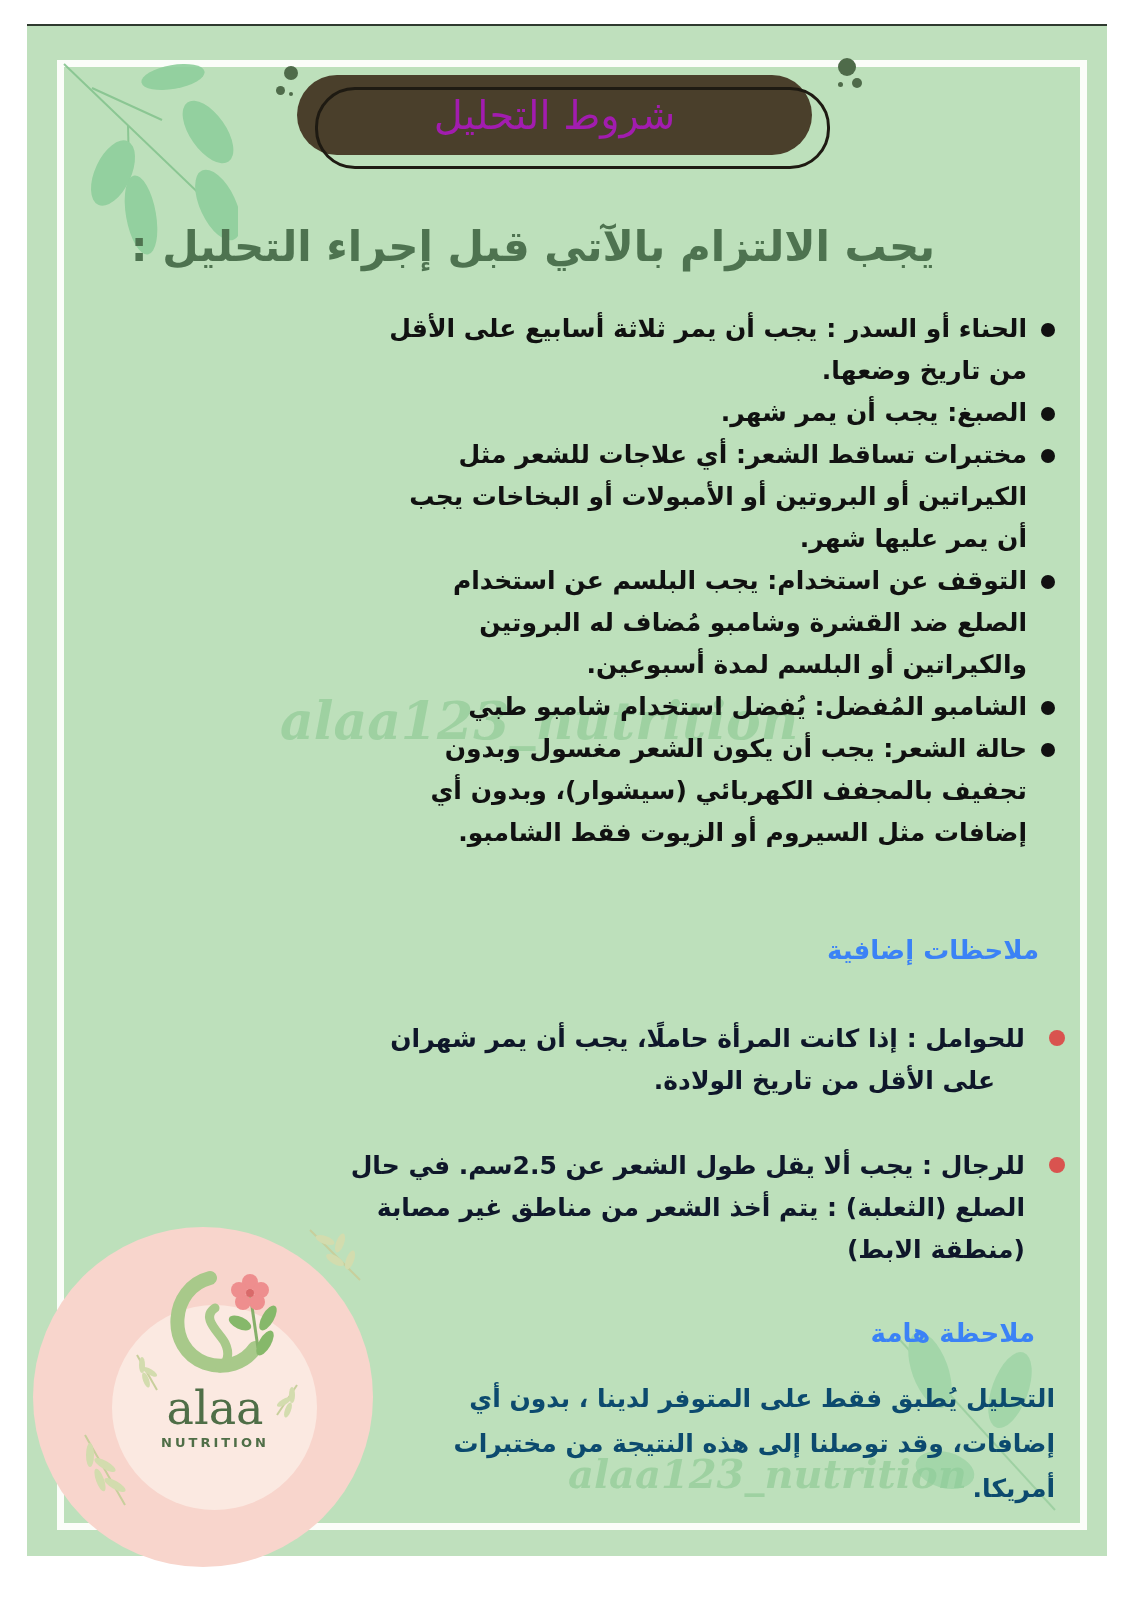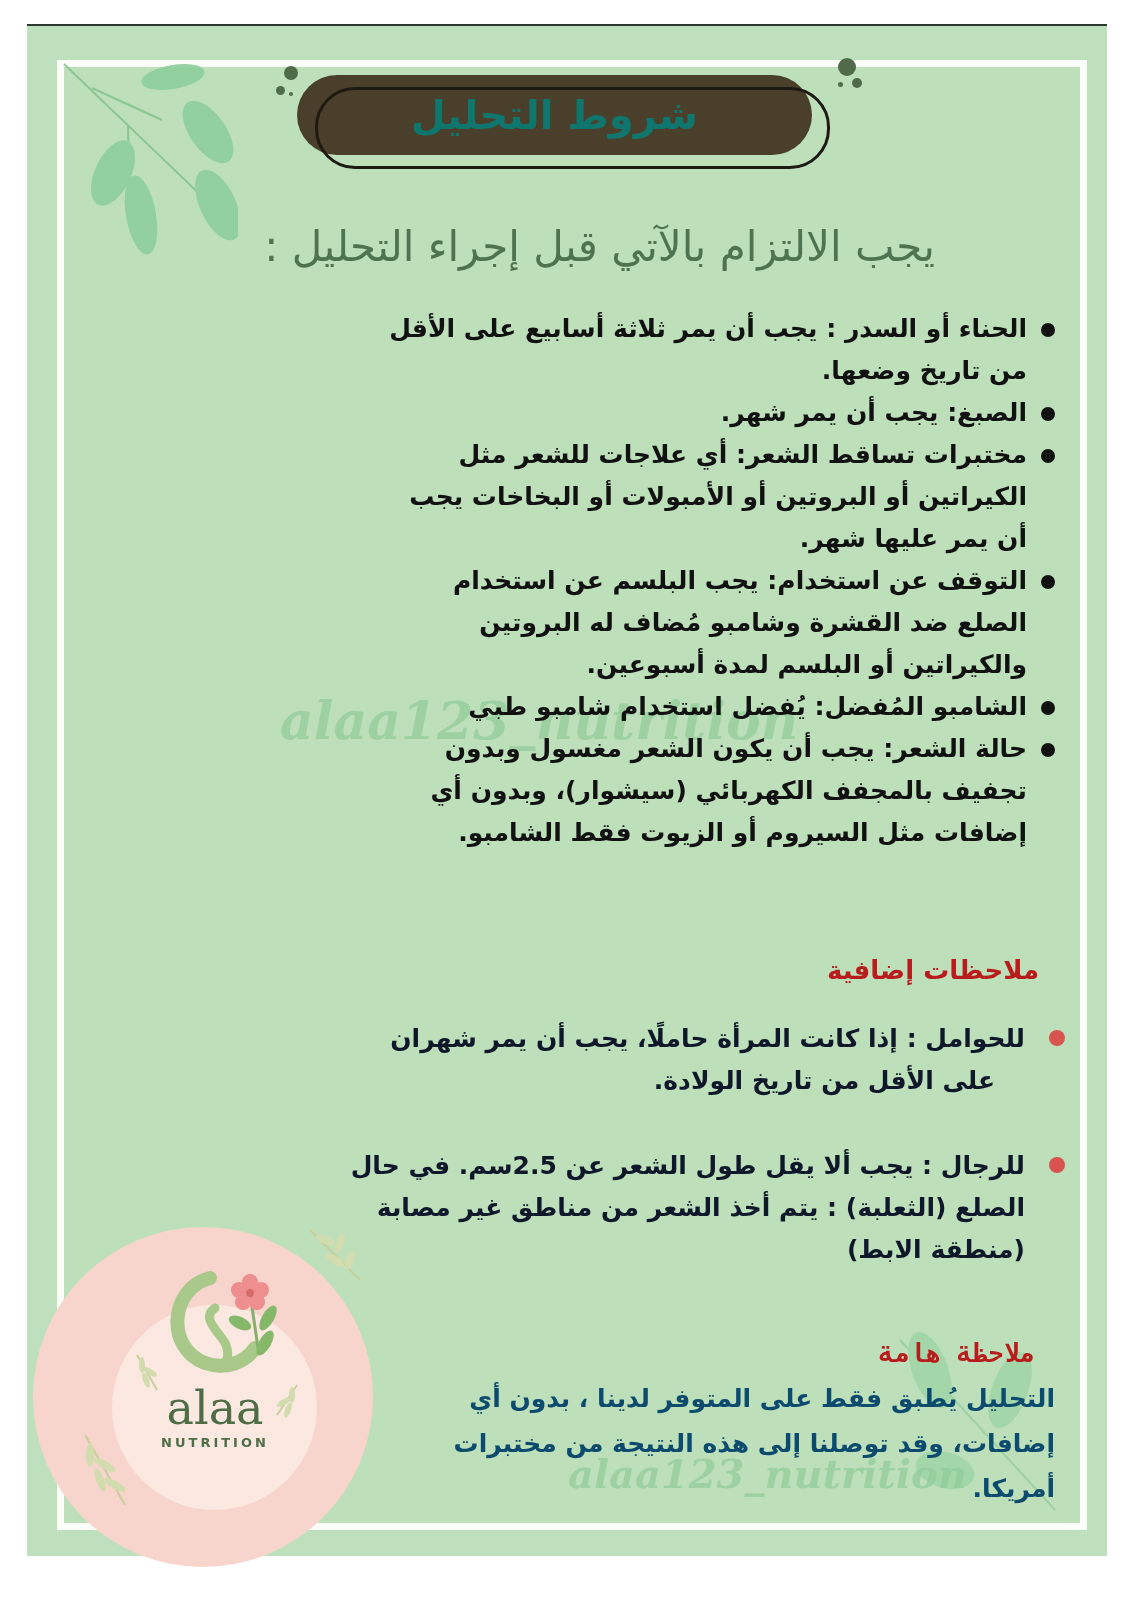--- a/index.html
+++ b/index.html
@@ -30,44 +30,44 @@
       position: absolute; left: 297px; top: 75px; width: 515px; height: 80px;
       background: #4a3f2b; border-radius: 40px;
     }
     .title-outline {
       position: absolute; left: 315px; top: 87px; width: 515px; height: 82px;
       border: 3px solid #1e1a12; border-radius: 40px;
     }
     .title-text {
       position: absolute; left: 297px; top: 75px; width: 515px; height: 80px;
       display: flex; align-items: center; justify-content: center;
-      color: #0f766e; font-family: "DejaVu Sans", sans-serif; font-weight: bold; font-size: 40px;
+      color: #a21caf; font-family: "DejaVu Sans", sans-serif; font-weight: normal; font-size: 40px;
     }
 
     .subtitle {
       position: absolute; right: 212px; top: 222px;
-      color: #4e7350; font-weight: normal; font-size: 42px; white-space: nowrap;
+      color: #4e7350; font-weight: bold; font-size: 42px; white-space: nowrap;
     }
 
     .watermark {
       position: absolute; font-family: "DejaVu Serif", serif; font-style: italic; font-weight: bold;
       color: rgba(120, 190, 130, 0.45); font-size: 52px; direction: ltr; white-space: nowrap; margin-left: 48px;
     }
 
     .list {
       position: absolute; right: 92px; top: 308px; width: 720px; list-style: none;
     }
     .list li { position: relative; padding-right: 28px; color: #111; font-weight: bold; font-size: 25px; line-height: 42px; }
     .list li .bullet {
       position: absolute; right: 0; top: 15px; width: 14px; height: 14px; border-radius: 50%; background: #111;
     }
     .list li .cont { display: block; }
 
     .section-head {
-      position: absolute; color: #b91c1c; font-size: 26px; font-weight: bold; margin-top: 20px;
+      position: absolute; color: #3b82f6; font-size: 26px; font-weight: bold;
     }
     .notes { position: absolute; right: 82px; width: 720px; list-style: none; }
     .notes li { position: relative; padding-right: 40px; color: #0f172a; font-weight: bold; font-size: 25px; line-height: 42px; }
     .notes li .bullet {
       position: absolute; right: 0; top: 12px; width: 16px; height: 16px; border-radius: 50%; background: #d9534f;
     }
 
     .important-text {
       position: absolute; right: 92px; top: 1376px; width: 700px;
       color: #0c4a6e; font-weight: bold; font-size: 25px; line-height: 45px;
@@ -194,21 +194,21 @@
 
 <svg class="leaf-branch leaf-br" viewBox="0 0 170 190" style="opacity:0.55;">
   <g fill="#8fcf9c">
     <path d="M10 10 L165 180" stroke="#86c48f" stroke-width="2" fill="none"></path>
     <ellipse cx="40" cy="40" rx="18" ry="40" transform="rotate(-20 40 40)"></ellipse>
     <ellipse cx="120" cy="60" rx="18" ry="40" transform="rotate(20 120 60)"></ellipse>
     <ellipse cx="55" cy="140" rx="30" ry="18" transform="rotate(15 55 140)"></ellipse>
   </g>
 </svg>
 
-<div class="section-head" style="right:112px;top:1318px;font-family:Liberation Mono, monospace;">ملاحظة هامة</div>
+<div class="section-head" style="right:112px;top:1318px;">ملاحظة هامة</div>
 <div class="important-text">
   <div>التحليل يُطبق فقط على المتوفر لدينا ، بدون أي</div>
   <div>إضافات، وقد توصلنا إلى هذه النتيجة من مختبرات</div>
   <div>أمريكا.</div>
 </div>
 
 <div class="logo-outer"></div>
 <div class="logo-inner"></div>
 
 <svg class="sprig" style="left:305px;top:1225px;width:60px;height:60px;" viewBox="0 0 60 60">

